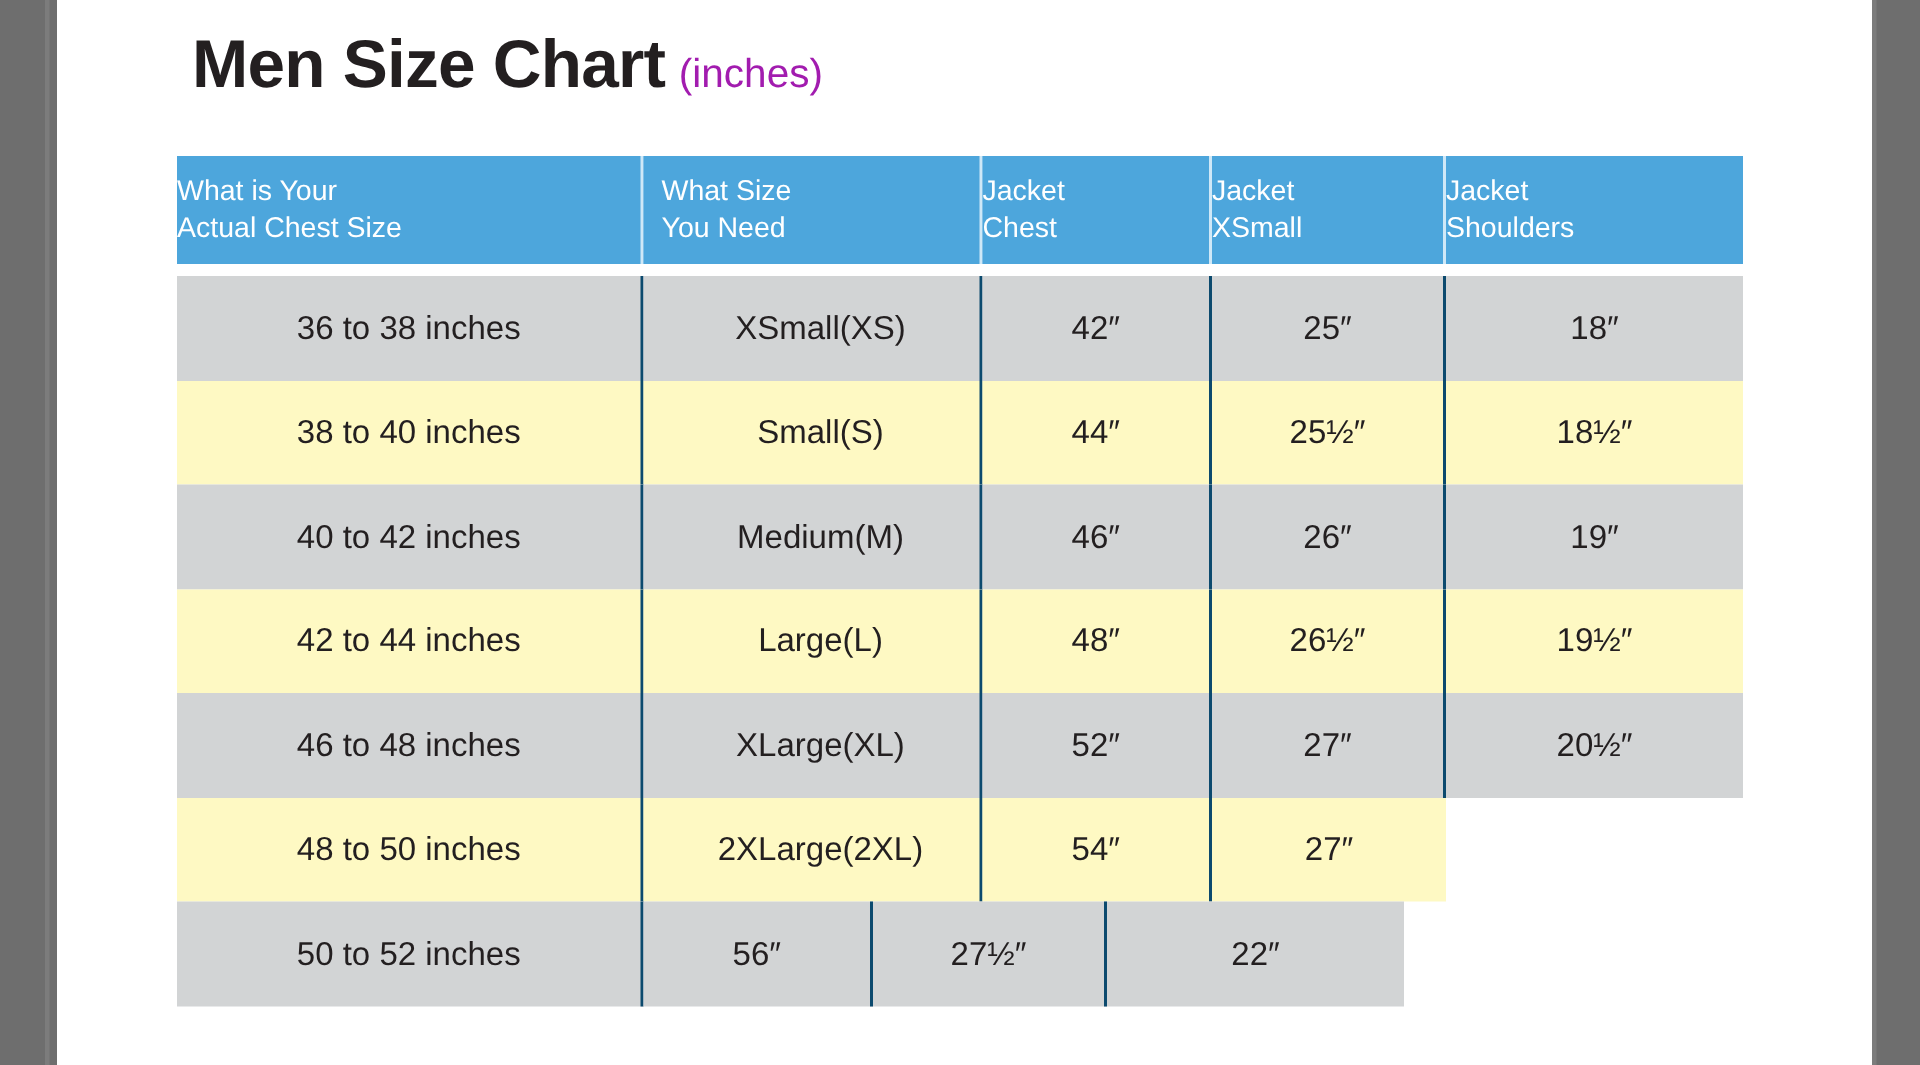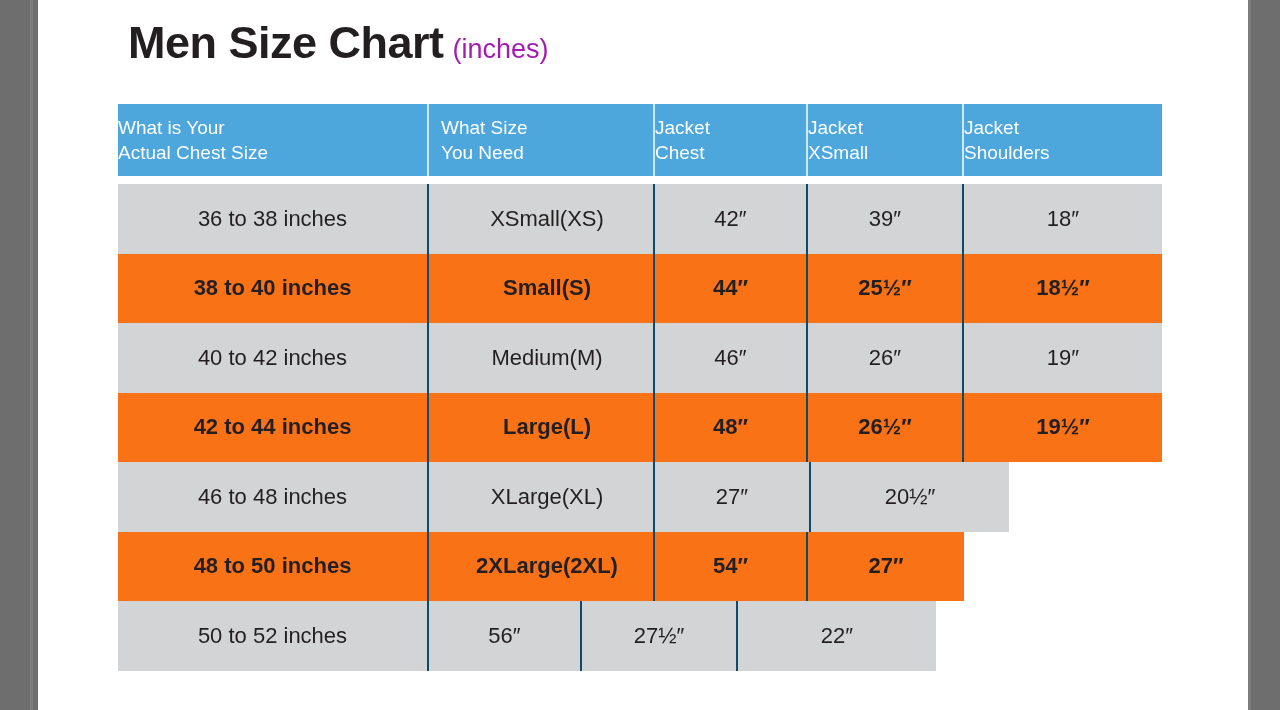--- a/index.html
+++ b/index.html
@@ -89,21 +89,21 @@
     align-items: center;
     justify-content: center;
     font-size: 22px;
     color: #231f20;
     text-align: center;
     border-right: 2px solid #0c4a6e;
     position: relative;
   }
   .cell:last-child { border-right: none; text-align: right; }
   .body-row.odd  .cell { background: #d2d4d5; }
-  .body-row.even .cell { background: #f97316; font-weight: bold; }
+  .body-row.even .cell { background: #fef9c3; }
 
   
   .c0 { width: 311px; }
   .c1 { width: 226px; padding-left: 12px; }
   .c2 { width: 153px; }
   .c3 { width: 156px; }
   .c4 { width: 198px; }
 </style>
 </head>
 <body>
@@ -147,21 +147,21 @@
           </div>
         </div>
 
       <div class="spacer-row"></div>
 
       <div id="body-rows">
           <div class="row body-row odd">
             <div class="cell c0">36 to 38 inches</div>
             <div class="cell c1">XSmall(XS)</div>
             <div class="cell c2">42″</div>
-            <div class="cell c3">39″</div>
+            <div class="cell c3">25″</div>
             <div class="cell c4">18″</div>
           </div>
           <div class="row body-row even">
             <div class="cell c0">38 to 40 inches</div>
             <div class="cell c1">Small(S)</div>
             <div class="cell c2">44″</div>
             <div class="cell c3">25½″</div>
             <div class="cell c4">18½″</div>
           </div>
           <div class="row body-row odd">
@@ -174,20 +174,21 @@
           <div class="row body-row even">
             <div class="cell c0">42 to 44 inches</div>
             <div class="cell c1">Large(L)</div>
             <div class="cell c2">48″</div>
             <div class="cell c3">26½″</div>
             <div class="cell c4">19½″</div>
           </div>
           <div class="row body-row odd">
             <div class="cell c0">46 to 48 inches</div>
             <div class="cell c1">XLarge(XL)</div>
+            <div class="cell c2">52″</div>
             <div class="cell c3">27″</div>
             <div class="cell c4">20½″</div>
           </div>
           <div class="row body-row even">
             <div class="cell c0">48 to 50 inches</div>
             <div class="cell c1">2XLarge(2XL)</div>
             <div class="cell c2">54″</div>
             <div class="cell c3">27″</div>
           </div>
           <div class="row body-row odd">

